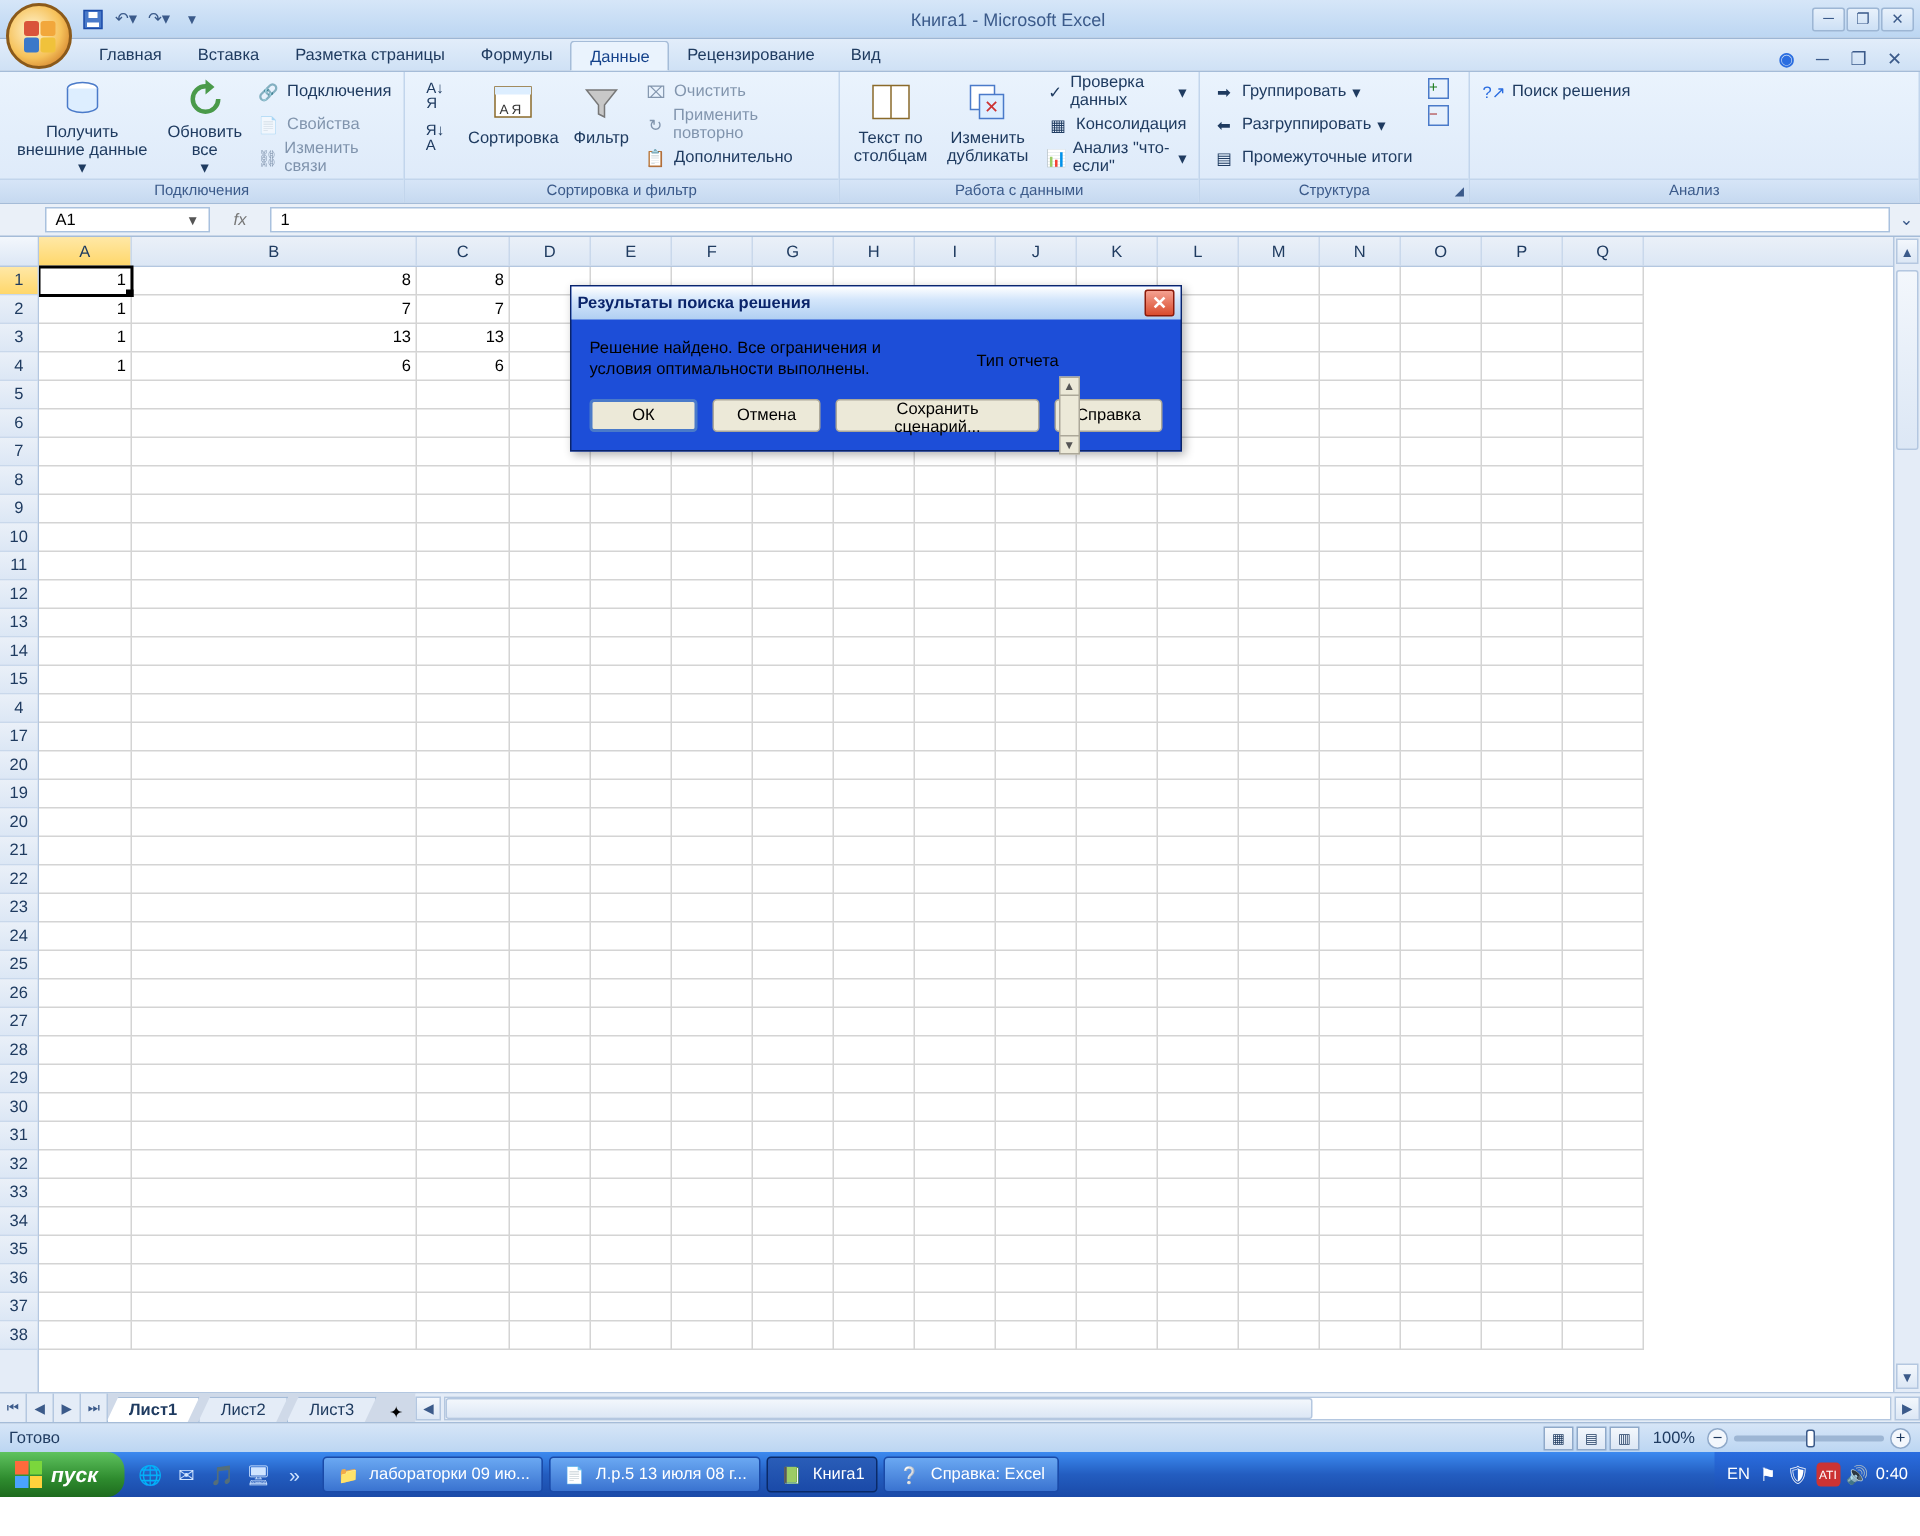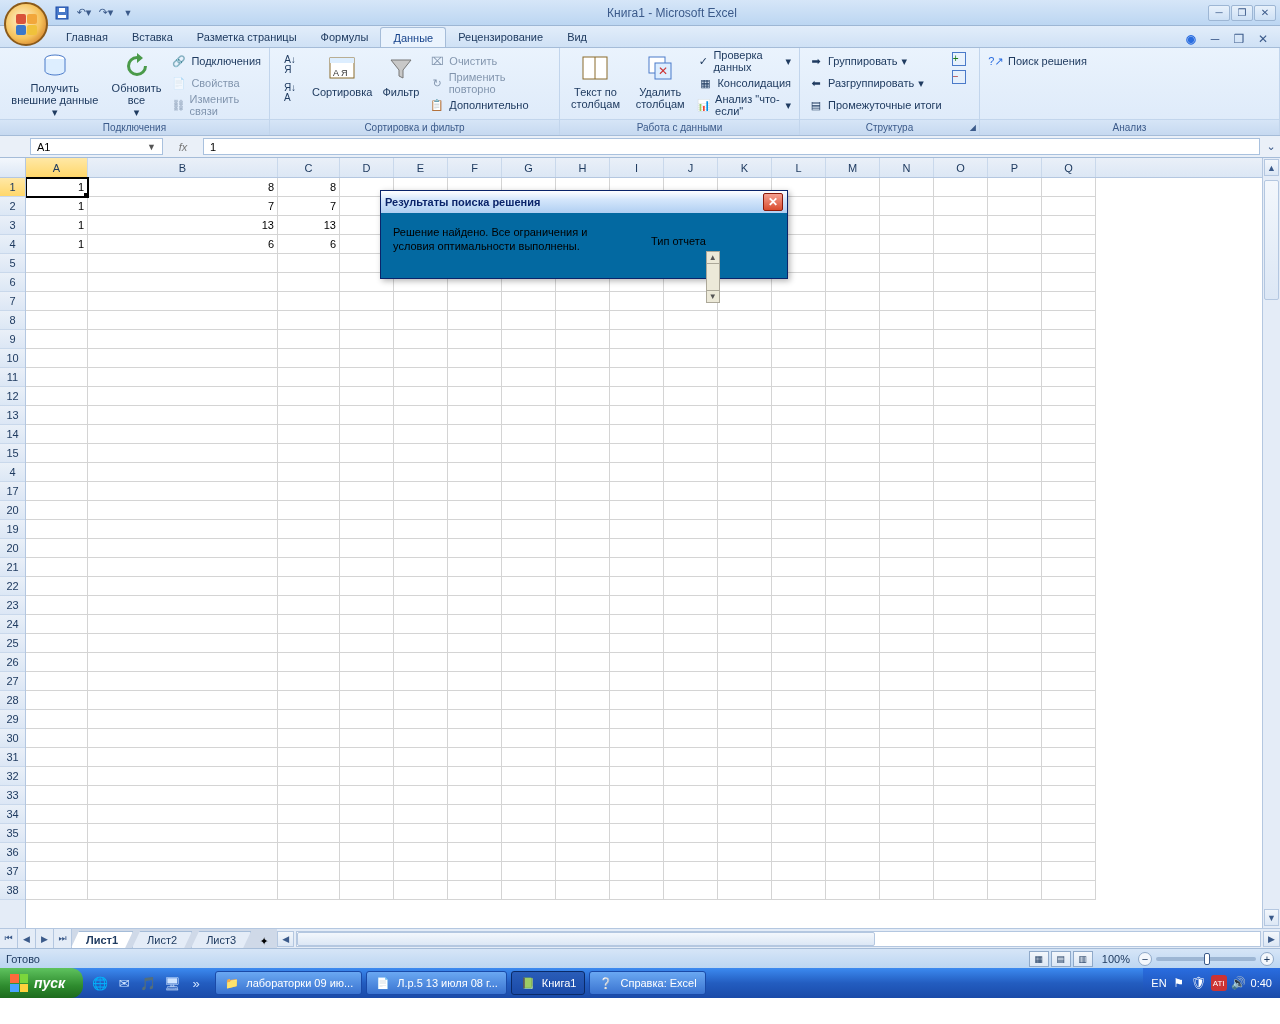--- a/index.html
+++ b/index.html
@@ -35,21 +35,21 @@
 .group-title { height: 16px; text-align: center; font-size: 10px; color: #3b5a8a; background: linear-gradient(#d6e5f7,#c6d9f0); border-top:1px solid #c2d5ec; display:flex; align-items:center; justify-content:center; position:relative;}
 .group-title .dlg{ position:absolute; right:3px; font-size:8px; color:#3b5a8a;}
 .bigbtn { display: flex; flex-direction: column; align-items: center; justify-content: flex-start; padding: 2px 4px; height: 66px; text-align: center; font-size: 11px; color: #1f3b60; line-height: 1.1; }
 .bigbtn .ic { width: 32px; height: 32px; margin-bottom: 2px; display:flex; align-items:center; justify-content:center;}
 .smallbtn { display: flex; align-items: center; gap: 4px; padding: 1px 4px; font-size: 11px; color: #1f3b60; height: 22px; }
 .smallbtn .ic { width: 16px; height: 16px; display:flex; align-items:center; justify-content:center;}
 .col { display: flex; flex-direction: column; }
 
 
 .fbar { height: 22px; border-bottom: 1px solid #a5bcd8; display: flex; align-items: stretch; background: #eaf0f8; }
-.namebox { width: 133px; border-right: 1px solid #c2d5ec; display: flex; align-items: center; padding: 0 6px; background: #fff; margin:2px 2px 2px 30px; border:1px solid #a9c1de; font-size:11px; justify-content:space-between;}
+.namebox { width: 110px; border-right: 1px solid #c2d5ec; display: flex; align-items: center; padding: 0 6px; background: #fff; margin:2px 2px 2px 30px; border:1px solid #a9c1de; font-size:11px; justify-content:space-between;}
 .namebox .dd{ color:#555; font-size:9px;}
 .fxbtn { width: 36px; display: flex; align-items: center; justify-content: center; gap:4px; }
 .fxbtn span{ font-style:italic; color:#777;}
 .fxinput { flex: 1; background: #fff; margin:2px; border:1px solid #a9c1de; padding:0 6px; display:flex; align-items:center;}
 .fbar .expand{ width:18px; display:flex; align-items:center; justify-content:center; color:#3b5a8a;}
 
 
 .gridwrap { position: relative; height: 770px; display: flex; }
 .rowhdrs { width: 26px; background: #e4ecf7; border-right: 1px solid #b4c7e0; }
 .rowhdrs .sel{ height:20px; border-bottom:1px solid #b4c7e0; background:linear-gradient(#f3f7fc,#dce7f5);}
@@ -102,21 +102,21 @@
 .startbtn .winlogo i:nth-child(4){background:#ffd23c;}
 .ql { display:flex; gap:2px; padding:0 6px; }
 .ql div{ width:22px; height:22px; display:flex; align-items:center; justify-content:center; color:#cfe4ff; font-size:13px;}
 .taskbtn { height: 24px; margin: 0 2px; padding: 0 8px; background: linear-gradient(#6aa8f2,#3a73d0); border: 1px solid #1a4aa8; border-radius: 3px; display: flex; align-items: center; gap:6px; color: #fff; font-size: 11px; max-width:170px;}
 .taskbtn.active{ background: linear-gradient(#2a5db8,#1a4aa8); border-color:#0a2a68;}
 .taskbtn .ic{ width:16px; height:16px; display:flex; align-items:center; justify-content:center;}
 .tray { margin-left: auto; display: flex; align-items: center; gap: 4px; padding: 0 8px; color: #fff; font-size:11px; background:linear-gradient(#2a6de0,#1a4aa8); height:100%;}
 .tray .ic{ width:16px; height:16px; display:flex; align-items:center; justify-content:center; font-size:12px;}
 
 
-.dialog { position: absolute; left: 380px; top: 190px; width: 408px; background: #0369a1; border: 1px solid #0a246a; box-shadow: 2px 2px 6px rgba(0,0,0,.3); z-index: 100; }
+.dialog { position: absolute; left: 380px; top: 190px; width: 408px; background: #1d4ed8; border: 1px solid #0a246a; box-shadow: 2px 2px 6px rgba(0,0,0,.3); z-index: 100; }
 .dialog .dtitle { height: 22px; background: linear-gradient(#ffffff,#d4e6fb 40%,#b0cff2); display: flex; align-items: center; padding: 0 4px; font-size: 11px; color: #0a246a; font-weight:bold;}
 .dialog .dtitle .sp{flex:1;}
 .dialog .dtitle .xbtn{ width:20px; height:18px; background: linear-gradient(#f5a191,#d94c2e); border:1px solid #8b1a0a; border-radius:2px; color:#fff; display:flex; align-items:center; justify-content:center; font-weight:bold; font-size:12px;}
 .dialog .dbody { padding: 12px; font-size: 11px; color: #000; }
 .dialog .msg{ width:230px; line-height:1.3; margin-bottom:12px;}
 .dialog .opts{ margin-left:10px; margin-bottom:14px;}
 .dialog .opts label{ display:flex; align-items:center; gap:6px; padding:2px 0;}
 .dialog .opts label.sel span{ border:1px dotted #555; padding:0 2px;}
 .dialog .report{ position:absolute; top:44px; left:270px;text-align:right;}
 .dialog .report .lbl{ font-size:11px; margin-bottom:2px;}
@@ -276,21 +276,21 @@
         <span>Текст по столбцам</span>
       </div>
       <div class="bigbtn">
         <div class="ic">
             <svg width="28" height="28">
               <rect x="3" y="3" width="16" height="16" fill="#fff" stroke="#4a7ac9"></rect>
               <rect x="9" y="9" width="16" height="16" fill="#ddeeff" stroke="#4a7ac9"></rect>
               <text x="12" y="21" font-size="12" fill="#c33">✕</text>
             </svg>
           </div>
-        <span>Удалить столбцам</span>
+        <span>Изменить дубликаты</span>
       </div>
       <div class="col">
         <div class="smallbtn"><div class="ic">✓</div><span>Проверка данных</span> ▾</div>
         <div class="smallbtn">
             <div class="ic">▦</div>
             <span>Консолидация</span>
           </div>
         <div class="smallbtn"><div class="ic">📊</div><span>Анализ "что-если"</span> ▾</div>
       </div>
     </div>
@@ -1228,14 +1228,20 @@
   <div class="dbody">
     <div class="msg">Решение найдено. Все ограничения и условия оптимальности выполнены.</div>
     <div class="report">
       <div class="lbl">Тип отчета</div>
       <div class="scroll">
         <div>▲</div>
         <div class="mid"></div>
         <div>▼</div>
       </div>
     </div>
+    <div class="dbtns">
+      <button class="default">ОК</button>
+      <button>Отмена</button>
+      <button style="min-width:120px;">Сохранить сценарий...</button>
+      <button>Справка</button>
+    </div>
   </div>
 </div>
 
 </body></html>

